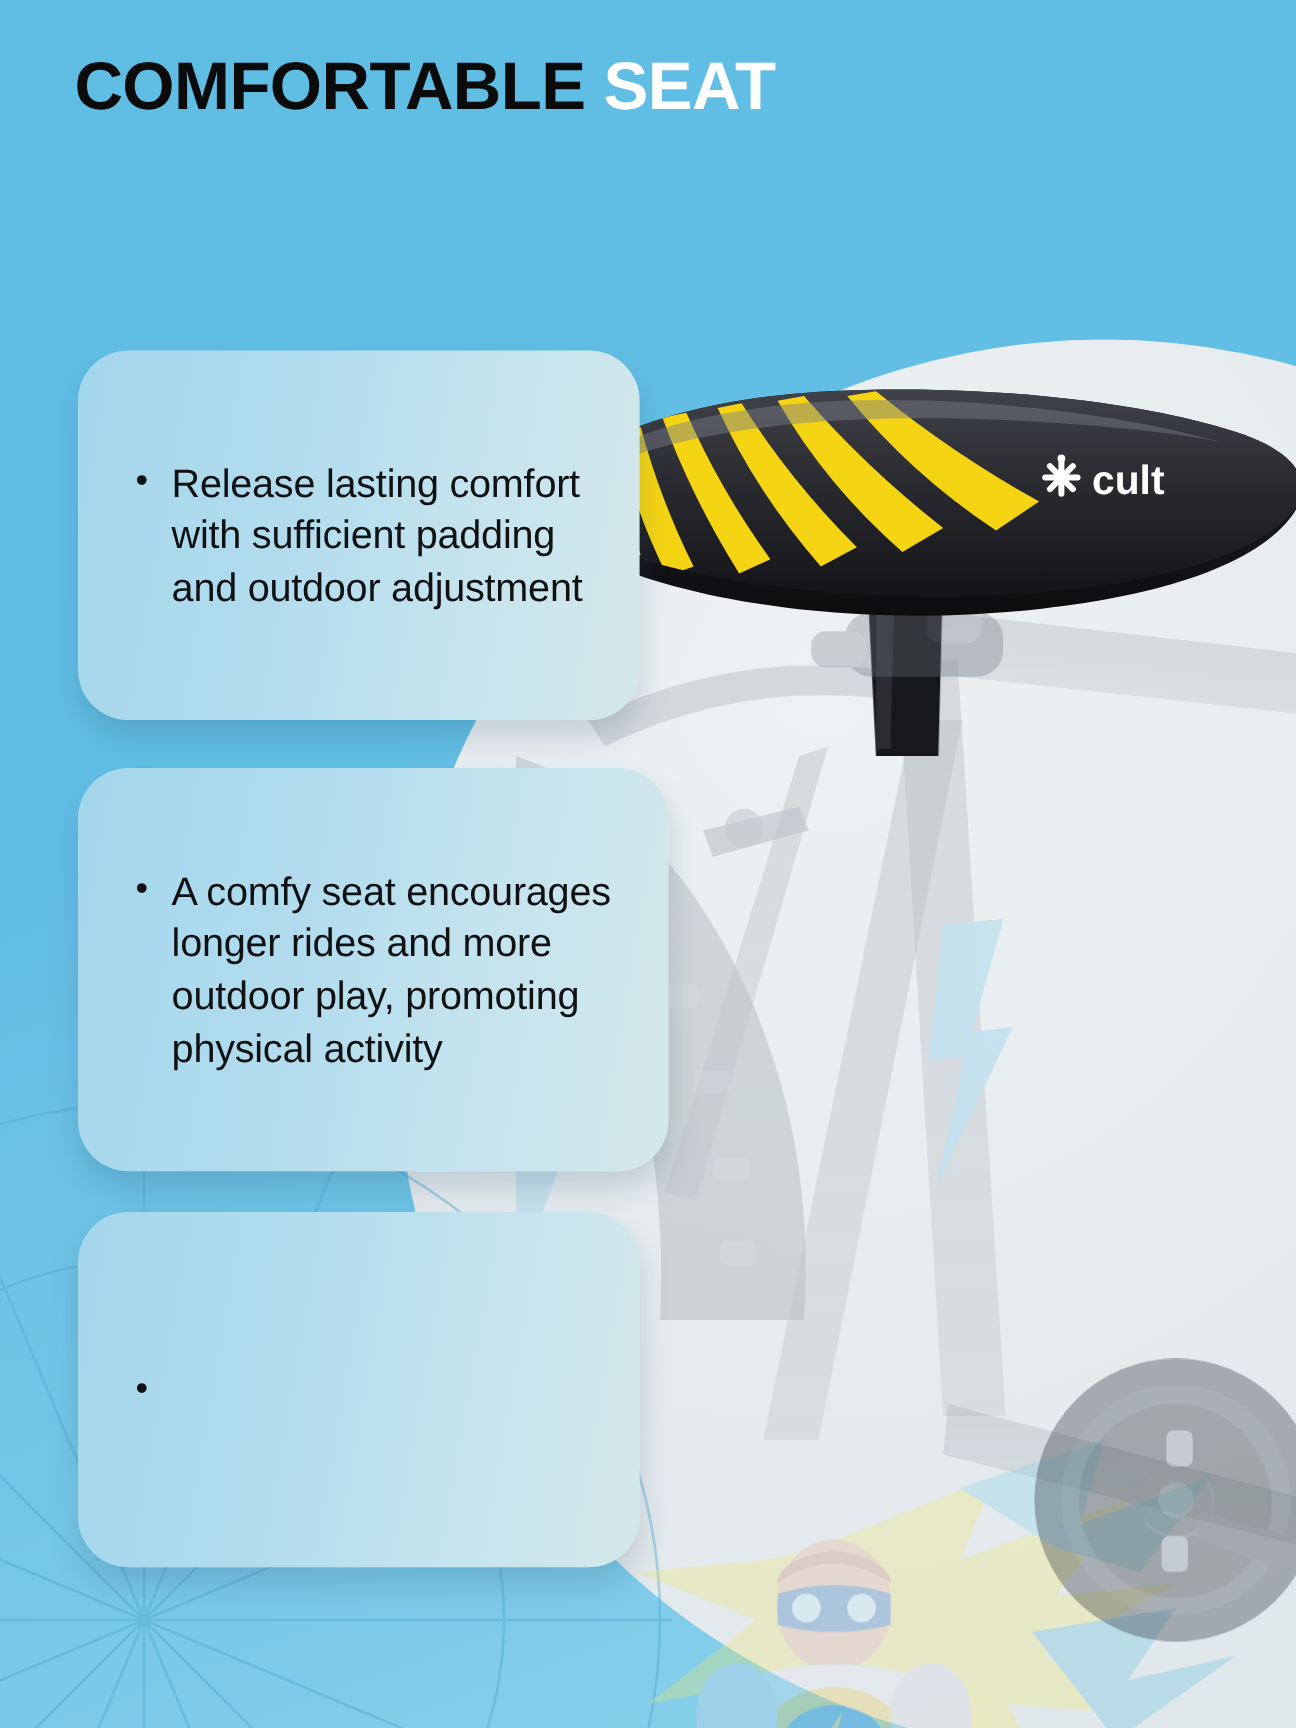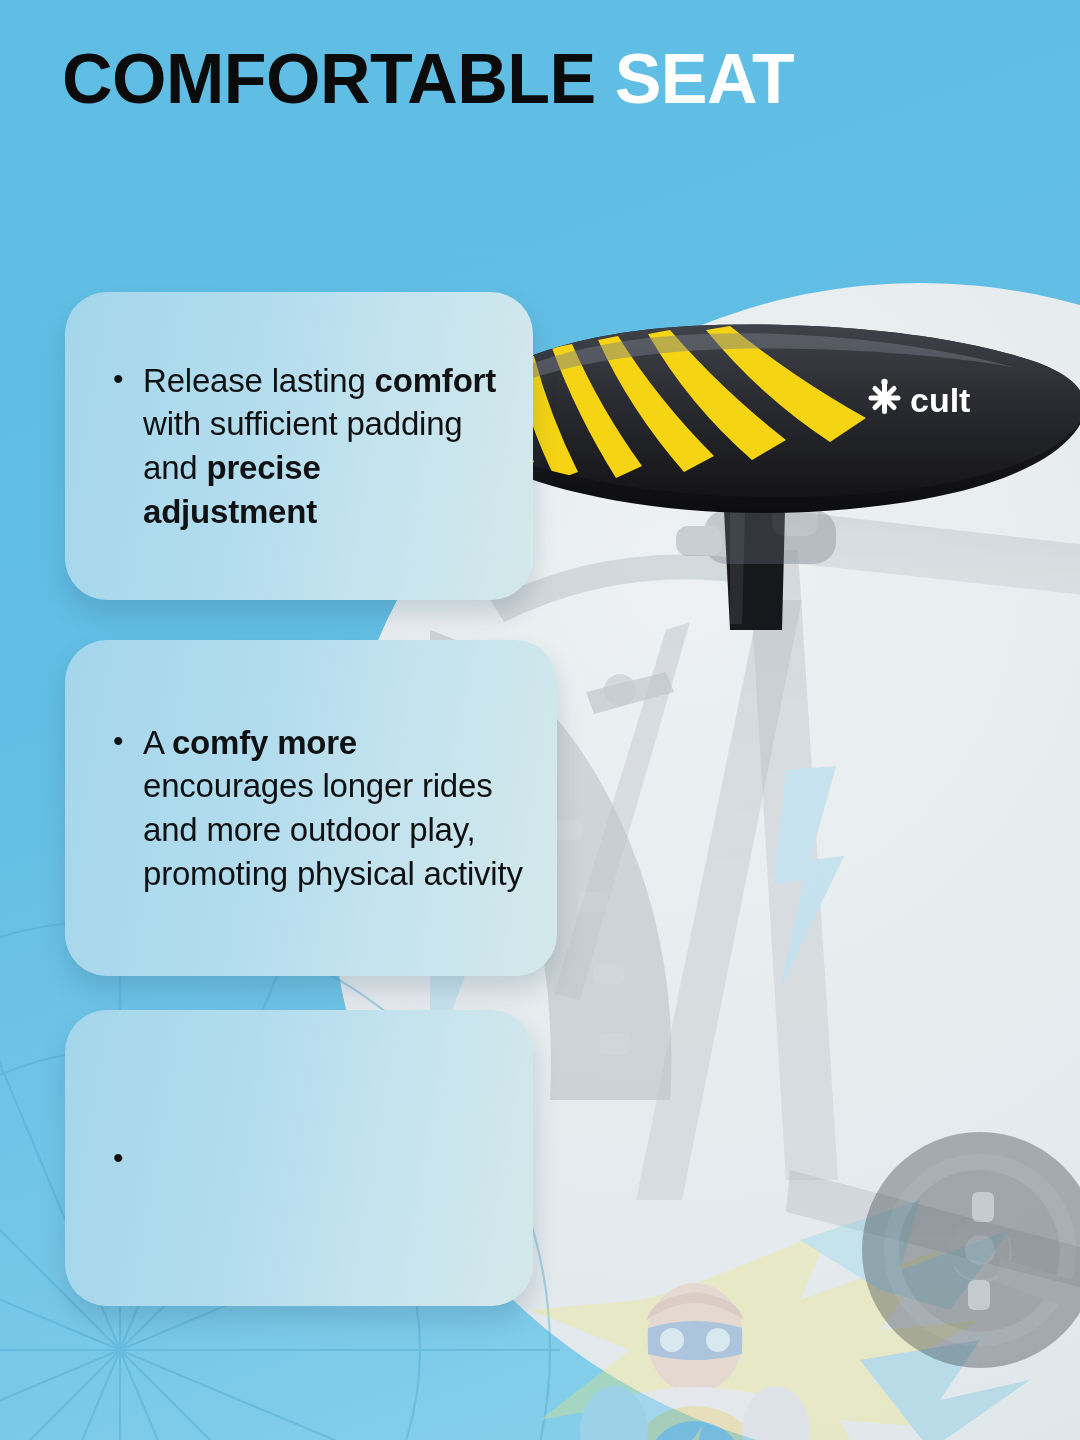--- a/index.html
+++ b/index.html
@@ -40,21 +40,21 @@
   .spokes circle { fill:none; stroke:#4FA8CE; stroke-width:2.2; }
 
   
   .photo { position:absolute; left:430px; top:300px; width:700px; height:1140px; }
   .photo svg { display:block; }
 
   
   .headline {
     position:absolute;
     left:62px; top:42px; width:960px;
-    font-size:70px;
+    font-size:56px;
     font-weight:bold;
     line-height:1.06;
     letter-spacing:-0.5px;
     text-transform:uppercase;
   }
   .hl-dark { color:#0B0B0C; }
   .hl-light { color:#FFFFFF; }
 
   
   .card {
@@ -78,21 +78,21 @@
     line-height:1.32;
     text-align:left;
   }
   .bullet-text {
     flex:1 1 auto;
     color:#101113;
     font-size:33px;
     line-height:1.32;
     letter-spacing:-0.2px;
   }
-  .bullet-text b { font-weight:bold; }
+  .bullet-text b { font-weight:normal; }
 </style>
 </head>
 <body>
 
 <div id="poster">
 
   <div class="bg-base"></div>
   <div class="bg-circle"></div>
 
   <svg class="spokes" viewBox="0 0 900 900">
@@ -280,28 +280,28 @@
   <div class="headline">
     <div>
       <span class="hl-dark">COMFORTABLE</span>
       <span class="hl-light">SEAT</span>
     </div>
   </div>
 
   <div class="card" id="card-1">
     <div class="bullet-row">
       <span class="bullet-dot">•</span>
-      <span class="bullet-text"><span>Release lasting </span><b>comfort</b><span> with sufficient padding and </span><b>precise adjustment</b></span>
+      <span class="bullet-text"><span>Release lasting </span><b>comfort</b><span> with sufficient padding and </span><b>outdoor adjustment</b></span>
     </div>
   </div>
 
   <div class="card" id="card-2">
     <div class="bullet-row">
       <span class="bullet-dot">•</span>
-      <span class="bullet-text"><span>A </span><b>comfy more</b><span> encourages longer rides and more outdoor play, promoting physical activity</span></span>
+      <span class="bullet-text"><span>A </span><b>comfy seat</b><span> encourages longer rides and more outdoor play, promoting physical activity</span></span>
     </div>
   </div>
 
   <div class="card" id="card-3">
     <div class="bullet-row">
       <span class="bullet-dot">•</span>
     </div>
   </div>
 
 </div>

